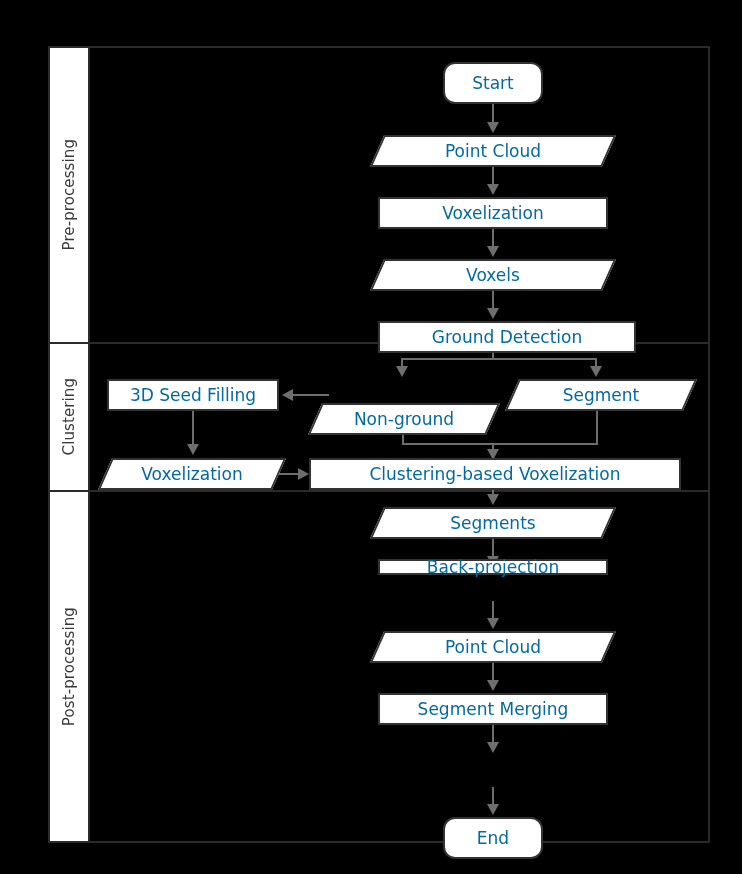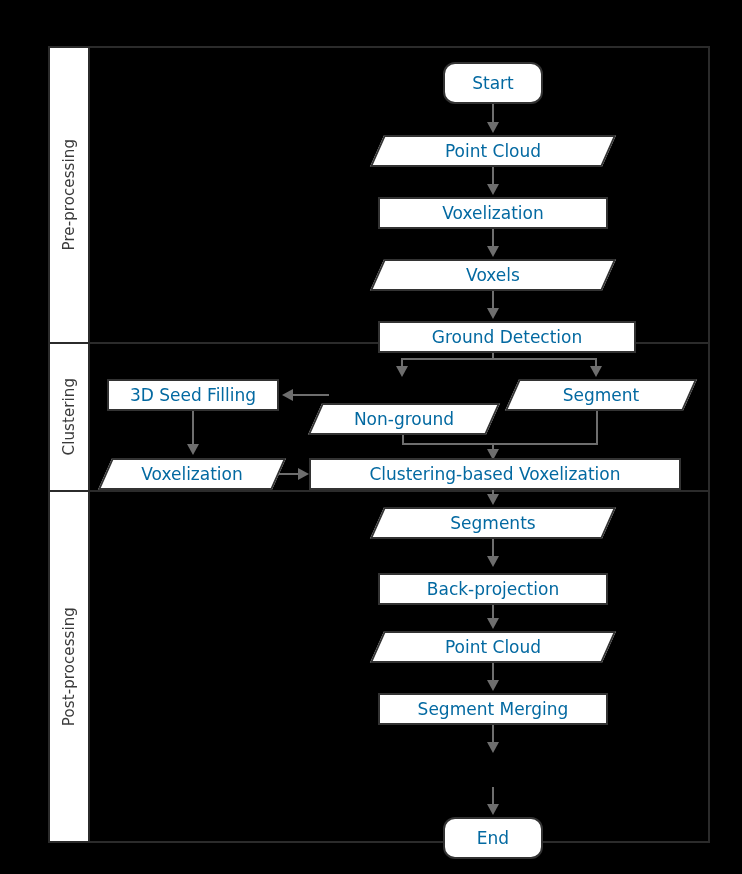--- a/index.html
+++ b/index.html
@@ -247,21 +247,21 @@
         <div class="conn v" style="left:402px; top:-4px; height:10px;"></div>
         <div class="arrow down" style="left:397px; top:2px;"></div>
 
         <div class="node data" style="left:287px; top:15px; width:232px; height:32px;">
           <span class="skew"></span>
           <span class="txt">Segments</span>
         </div>
         <div class="conn v" style="left:402px; top:47px; height:21px;"></div>
         <div class="arrow down" style="left:397px; top:64px;"></div>
 
-        <div class="node process" style="left:288px; top:81px; width:230px; height:32px;">
+        <div class="node process" style="left:288px; top:67px; width:230px; height:16px;">
           <span>Back-projection</span>
         </div>
         <div class="conn v" style="left:402px; top:109px; height:21px;"></div>
         <div class="arrow down" style="left:397px; top:126px;"></div>
 
         <div class="node data" style="left:287px; top:139px; width:232px; height:32px;">
           <span class="skew"></span>
           <span class="txt">Point Cloud</span>
         </div>
         <div class="conn v" style="left:402px; top:171px; height:21px;"></div>

